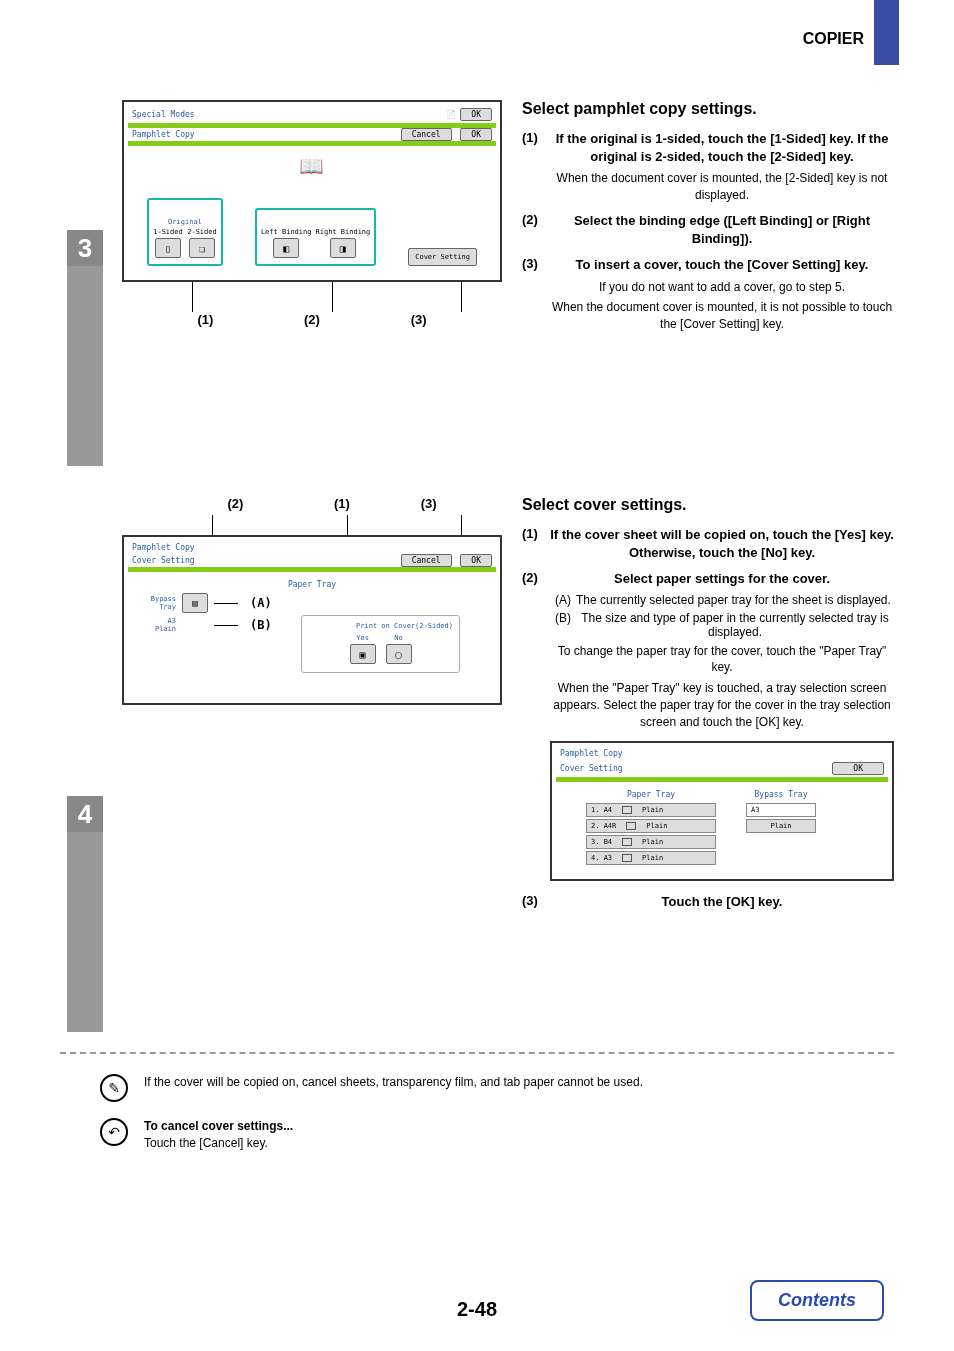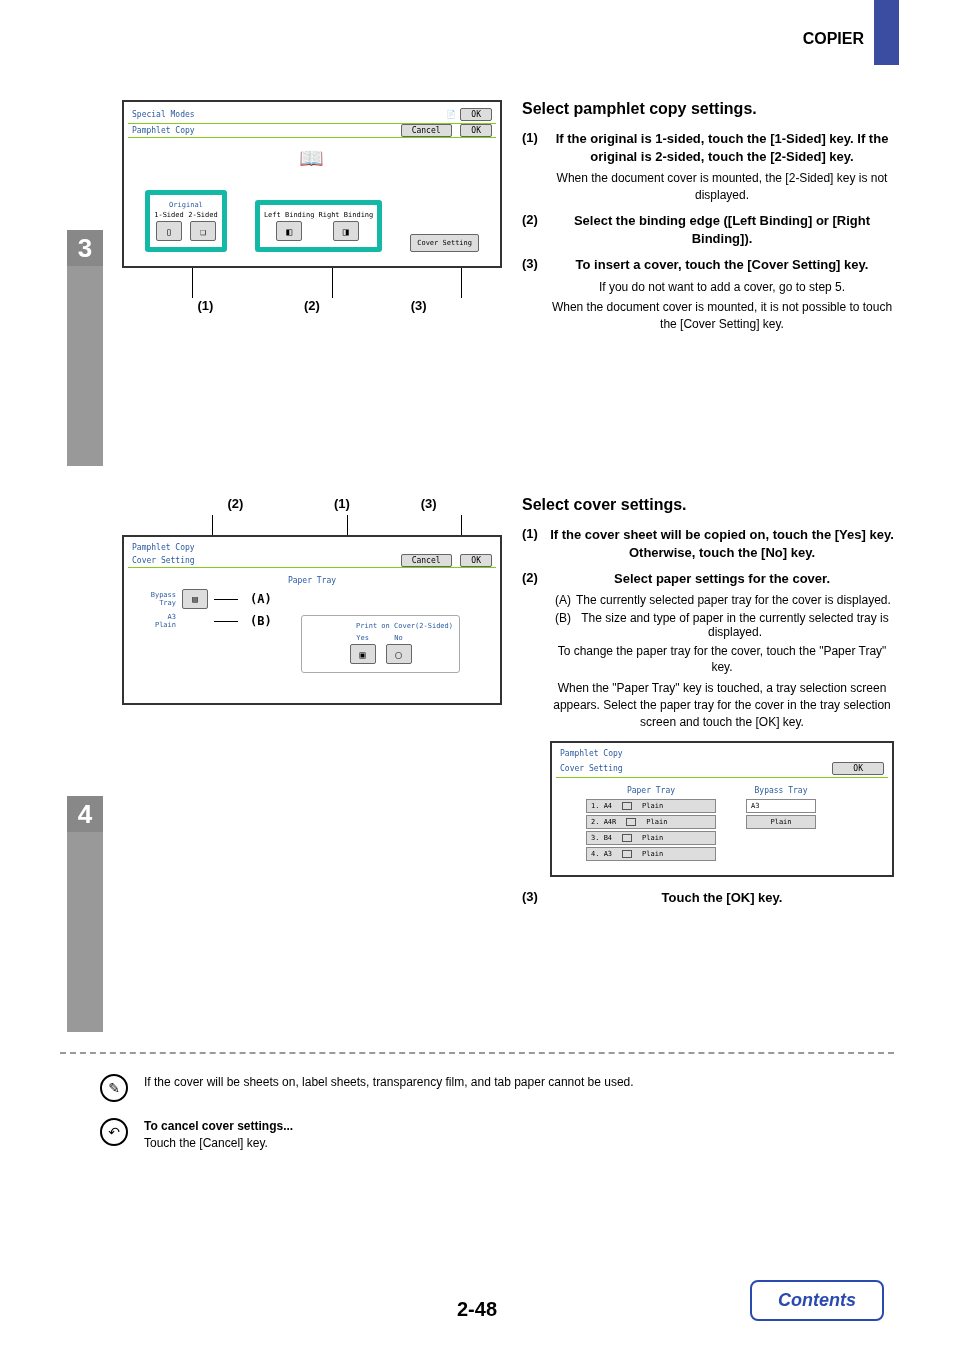--- a/index.html
+++ b/index.html
@@ -12,25 +12,25 @@
   .step-num-col { width: 50px; display: flex; flex-direction: column; align-items: center; margin-right: 12px; }
   .step-num { background: #888; color: #fff; font-size: 26px; font-weight: bold; width: 36px; height: 36px; display: flex; align-items: center; justify-content: center; margin-top: 130px; }
   .gray-bar { background: #999; width: 36px; height: 200px; }
   .gray-bar4 { height: 520px; }
 
   .screen-col { width: 380px; margin-right: 20px; position: relative; }
   .text-col { flex: 1; }
 
   
   .screen { border: 2px solid #333; background: #fff; font-family: monospace; font-size: 8px; padding: 4px; position: relative; }
-  .screen-row { display: flex; align-items: center; justify-content: space-between; border-bottom: 1px solid #84cc16; padding: 2px 4px; }
+  .screen-row { display: flex; align-items: center; justify-content: space-between; border-bottom: 5px solid #84cc16; padding: 2px 4px; }
   .screen-title-left { color: #2a5aa0; }
   .btn { border: 1px solid #666; background: #ddd; padding: 1px 10px; font-size: 8px; border-radius: 2px; margin-left: 4px; }
   .screen-body { display: flex; justify-content: space-around; align-items: flex-end; padding: 20px 6px 10px 6px; gap: 6px; }
-  .body-group { border: 5px solid #14b8a6; padding: 6px 4px 4px 4px; text-align: center; border-radius: 3px; font-size: 7px; }
+  .body-group { border: 2px solid #14b8a6; padding: 18px 4px 4px 4px; text-align: center; border-radius: 3px; font-size: 7px; }
   .icon-btn { border: 1px solid #666; background: #ddd; width: 26px; height: 20px; display: inline-flex; align-items: center; justify-content: center; margin: 2px; font-size: 10px; border-radius: 2px; }
   .group-label { font-size: 7px; color: #2a5aa0; margin-bottom: 2px; }
   .cover-btn { border: 1px solid #666; background: #ddd; padding: 4px 6px; font-size: 7px; text-align: center; border-radius: 2px; }
 
   .pointer-line { border-left: 1px solid #000; height: 30px; }
   .callout-row { display: flex; justify-content: space-around; padding: 0 30px; margin-top: 0; font-weight: bold; font-size: 13px; }
   .callout-top { display: flex; justify-content: space-around; padding: 0 30px; font-weight: bold; font-size: 13px; margin-bottom: 4px; }
 
   .book-icon { font-size: 20px; color: #777; }
 
@@ -245,21 +245,21 @@
         <div class="item-text">
           <div class="item-bold">If the cover sheet will be copied on, touch the [Yes] key. Otherwise, touch the [No] key.</div>
         </div>
       </div>
       <div class="item">
         <div class="item-num">(2)</div>
         <div class="item-text">
           <div class="item-bold">Select paper settings for the cover.</div>
           <div class="item-ab">
             <div class="ab-label">(A)</div>
-            <div>The currently selected paper tray for the cover is displayed.</div>
+            <div>The currently selected paper tray for the sheet is displayed.</div>
           </div>
           <div class="item-ab">
             <div class="ab-label">(B)</div>
             <div>The size and type of paper in the currently selected tray is displayed.</div>
           </div>
           <div class="item-sub">To change the paper tray for the cover, touch the "Paper Tray" key.</div>
           <div class="item-sub">When the "Paper Tray" key is touched, a tray selection screen appears. Select the paper tray for the cover in the tray selection screen and touch the [OK] key.</div>
         </div>
       </div>
 
@@ -313,21 +313,21 @@
           <div class="item-bold">Touch the [OK] key.</div>
         </div>
       </div>
     </div>
   </div>
 
   <div class="dashed"></div>
 
   <div class="note-row">
     <div class="note-icon-circle">✎</div>
-    <div class="note-text">If the cover will be sheets on, label sheets, transparency film, and tab paper cannot be used.</div>
+    <div class="note-text">If the cover will be copied on, cancel sheets, transparency film, and tab paper cannot be used.</div>
   </div>
 
   <div class="note-row">
     <div class="note-icon-circle">↶</div>
     <div class="note-text">
       <div class="note-bold">To cancel cover settings...</div>
       <div>Touch the [Cancel] key.</div>
     </div>
   </div>
 

